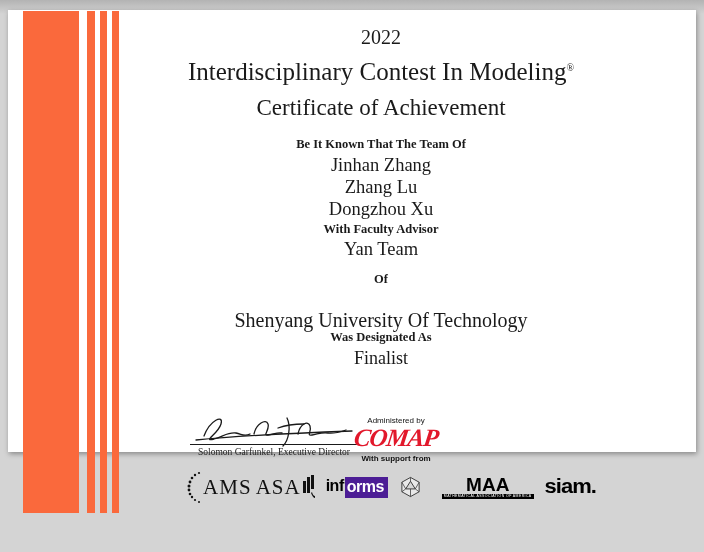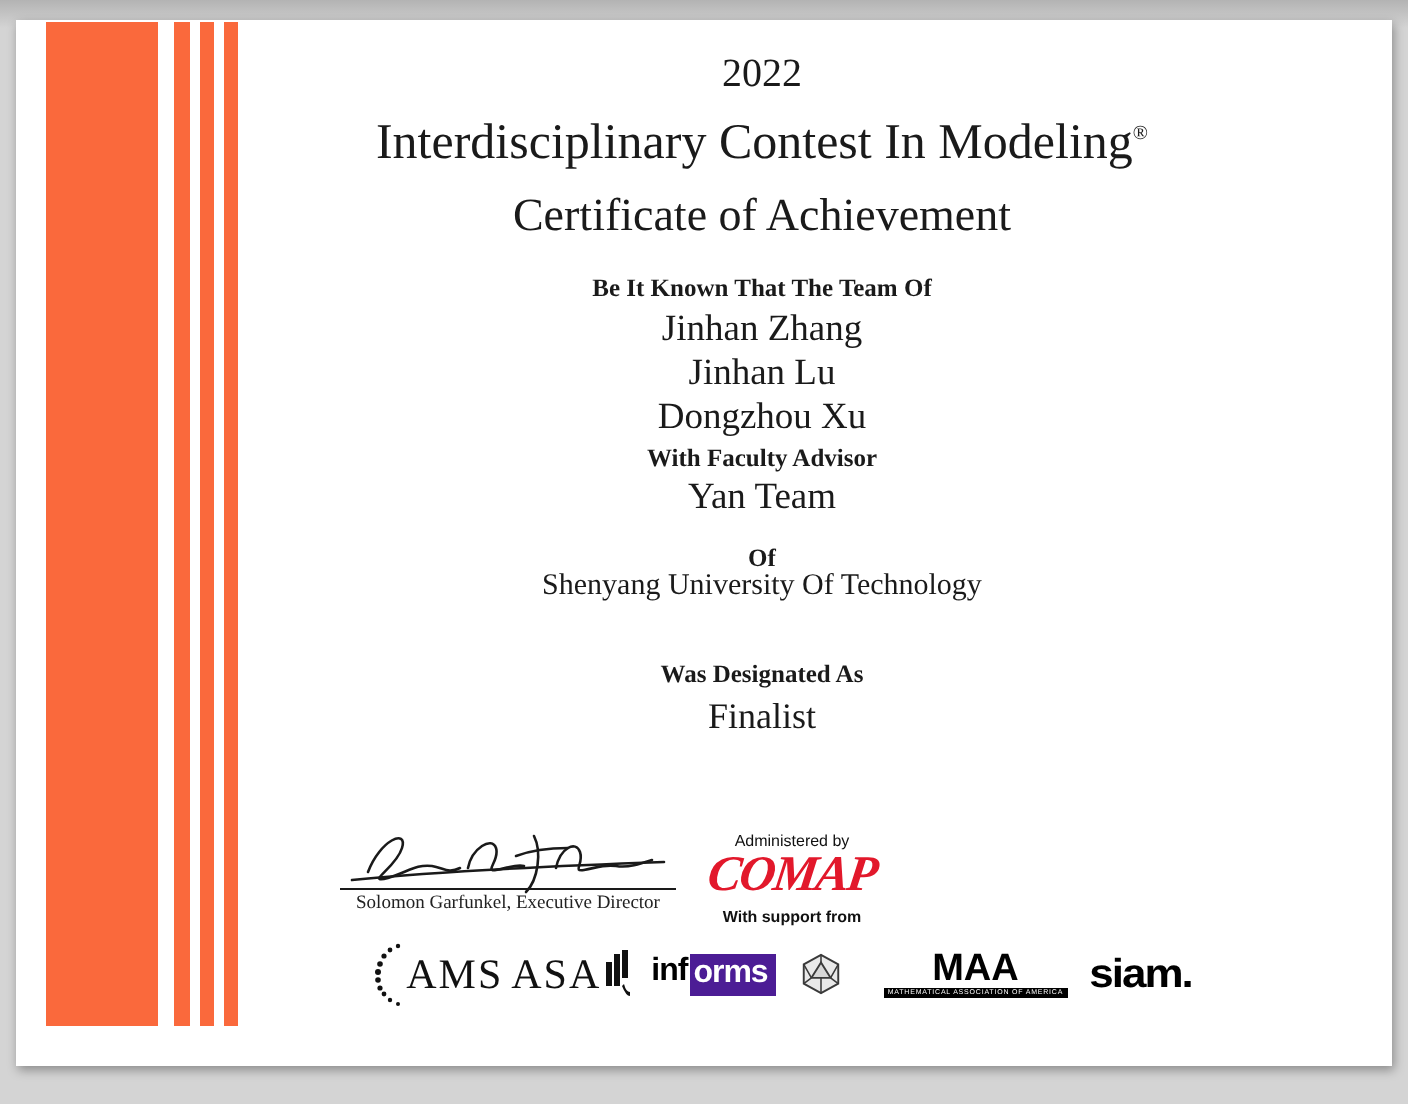--- a/index.html
+++ b/index.html
@@ -3,21 +3,21 @@
 <meta charset="utf-8">
 <style>
   * { margin:0; padding:0; box-sizing:border-box; }
   html,body { width:704px; height:552px; background:#d6d6d6; overflow:hidden; }
   body { font-family:"Liberation Serif","DejaVu Serif",serif; color:#1a1a1a; }
 
   .stage { position:relative; width:704px; height:552px; background:#d4d4d4; }
   .stage::before { content:""; position:absolute; top:0; left:0; right:0; height:14px;
                    background:linear-gradient(#b3b3b3,#d4d4d4); }
 
-  .page { position:absolute; left:8px; top:10px; width:688px; height:523px; background:#ffffff;
+  .page { position:absolute; left:8px; top:10px; width:688px; height:442px; background:#ffffff;
           box-shadow:1px 2px 5px rgba(0,0,0,0.35); }
 
   
   .bar { position:absolute; top:1px; height:502px; background:#FA693C; }
   .bar-wide { left:15px; width:56px; }
   .bar-t1 { left:79px;  width:8px; }
   .bar-t2 { left:92px;  width:7px; }
   .bar-t3 { left:104px; width:7px; }
 
   
@@ -27,26 +27,26 @@
   .l-title sup { font-size:10px; vertical-align:super; }
   .l-cert  { top:85px;  font-size:23px; }
   .small-b { font-size:12.5px; font-weight:bold; }
   .l-intro { top:127px; }
   .l-m0    { top:145px; font-size:18.5px; }
   .l-m1    { top:167px; font-size:18.5px; }
   .l-m2    { top:189px; font-size:18.5px; }
   .l-advl  { top:212px; }
   .l-adv   { top:229px; font-size:18.5px; }
   .l-of    { top:262px; }
-  .l-inst  { top:275px; font-size:15px; }
+  .l-inst  { top:299px; font-size:20px; }
   .l-was   { top:320px; }
   .l-fin   { top:338px; font-size:18px; }
 
   
-  .sig { position:absolute; text-align:center; }
+  .sig { position:absolute; text-align:center;margin-left:20px; }
   .sig svg { display:block; margin:0 auto; }
   .sig-rule { border-top:1px solid #1a1a1a; width:100%; margin-top:-4px; }
   .sig-name { font-size:9.5px; margin-top:2px; color:#222; }
   .sig-left  { left:162px; top:400px; width:168px; }
   .sig-right { left:472px; top:394px; width:168px; }
 
   .admin-block { position:absolute; left:332px; top:406px; width:112px; text-align:center;
                  font-family:"Liberation Sans","DejaVu Sans",sans-serif; }
   .admin-label { font-size:8px; font-weight:normal; color:#111; }
   .comap { display:inline-block; font-family:"Liberation Serif",serif; font-style:italic; font-weight:bold;
@@ -80,21 +80,21 @@
     <div class="bar bar-t1"></div>
     <div class="bar bar-t2"></div>
     <div class="bar bar-t3"></div>
 
     <div class="line l-year">2022</div>
     <div class="line l-title"><span>Interdisciplinary Contest In Modeling</span><sup>®</sup></div>
     <div class="line l-cert">Certificate of Achievement</div>
 
     <div class="line l-intro small-b">Be It Known That The Team Of</div>
     <div class="line l-m0">Jinhan Zhang</div>
-    <div class="line l-m1">Jinhan Lu</div>
+    <div class="line l-m1">Zhang Lu</div>
     <div class="line l-m2">Dongzhou Xu</div>
 
     <div class="line l-advl small-b">With Faculty Advisor</div>
     <div class="line l-adv">Yan Team</div>
 
     <div class="line l-of small-b">Of</div>
     <div class="line l-inst">Shenyang University Of Technology</div>
 
     <div class="line l-was small-b">Was Designated As</div>
     <div class="line l-fin">Finalist</div>

